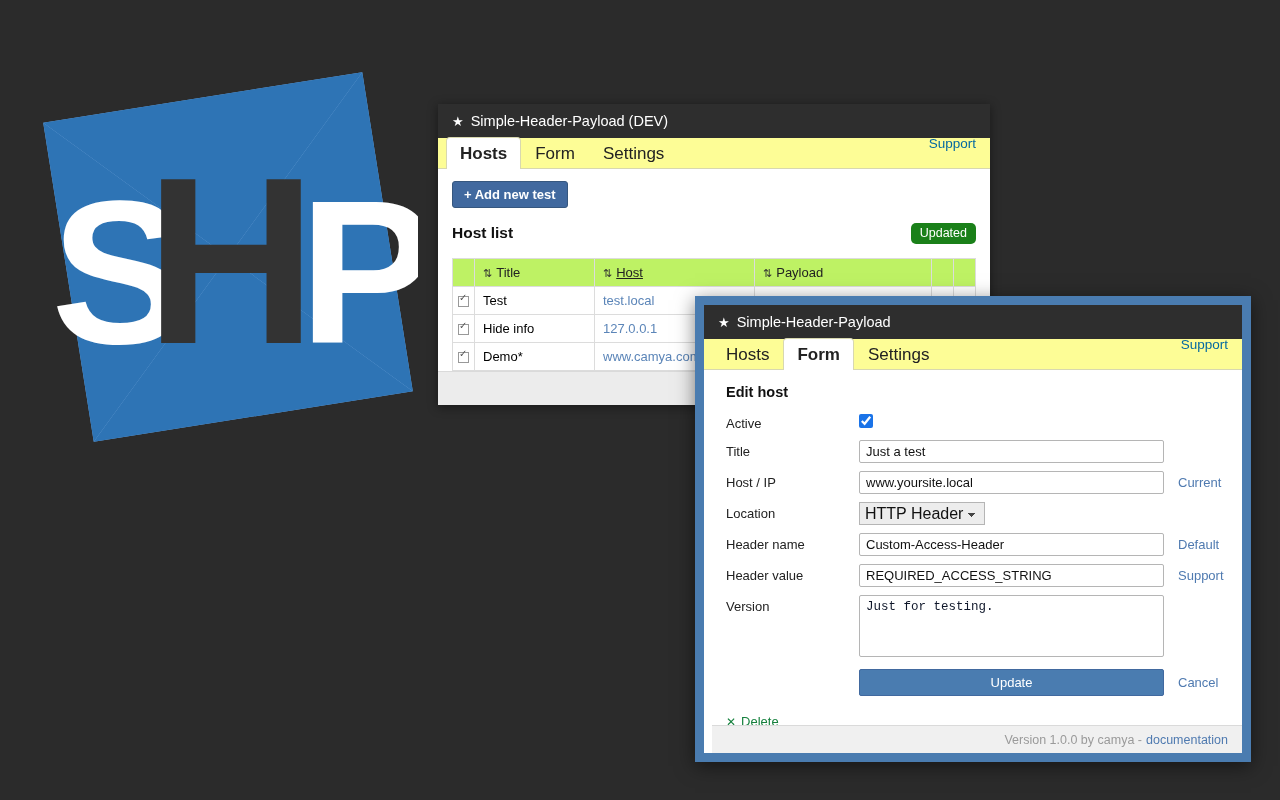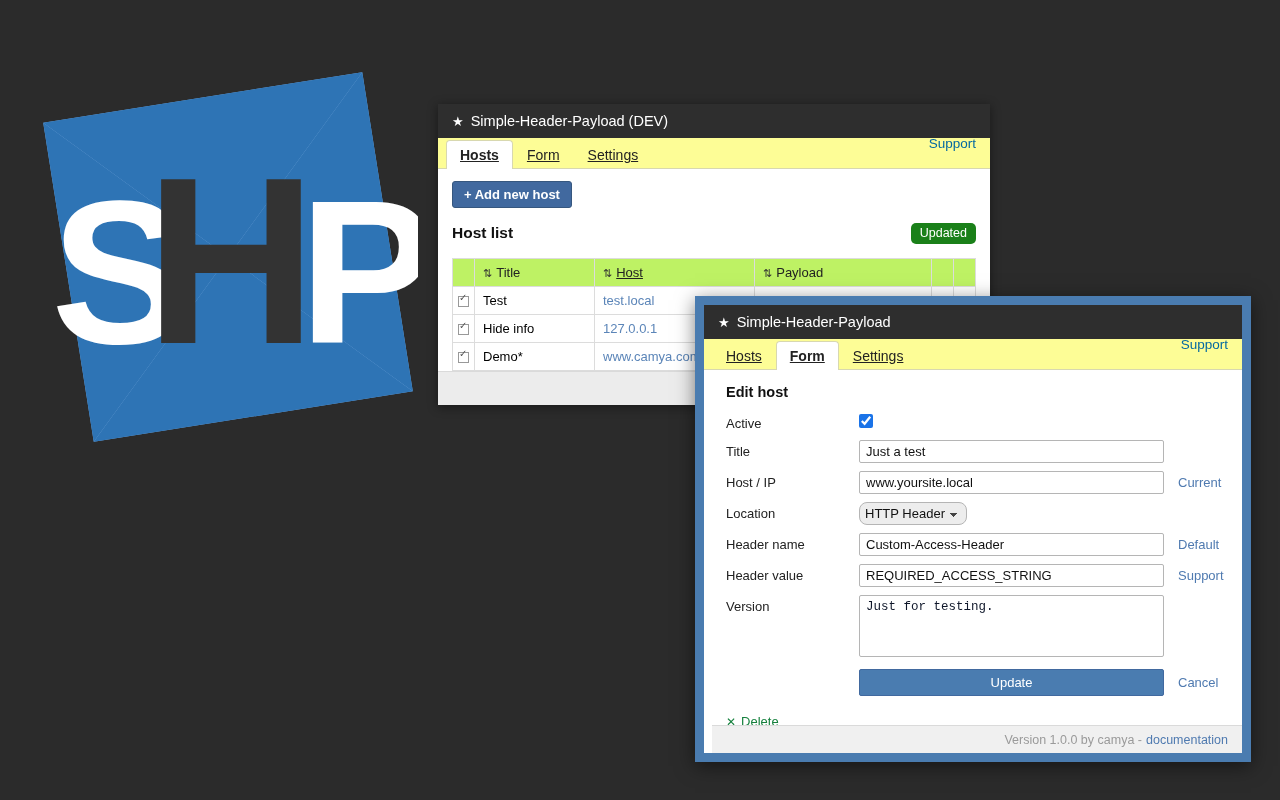--- a/index.html
+++ b/index.html
@@ -23,24 +23,24 @@
     display: flex; align-items: center; gap: 7px;
     white-space: nowrap;
   }
   .star { font-size: 13px; line-height: 1; }
   .tabstrip {
     background: #fdfd96; display: flex; align-items: flex-end;
     padding: 0 0 0 8px; height: 31px; position: relative;
     border-bottom: 1px solid #d8d8b0;
   }
   .tab {
-    font-size: 14px; color: #222; padding: 7px 13px 7px 13px;
+    font-size: 17px; color: #222; padding: 7px 13px 7px 13px;
     line-height: 1; cursor: pointer; white-space: nowrap;
     border: 1px solid transparent; border-bottom: none;
-    border-radius: 4px 4px 0 0; position: relative; top: 1px; text-decoration: underline;
+    border-radius: 4px 4px 0 0; position: relative; top: 1px;
   }
   .tab.active {
     background: #ffffff; font-weight: bold;
     border-color: #d8d8b0; border-bottom-color: #ffffff;
   }
   .support {
     margin-left: auto; font-size: 13.5px; color: #0369a1;
     padding: 7px 14px 17px 0; cursor: pointer; white-space: nowrap; text-align: center;
   }
   .win-body { background: #ffffff; }
@@ -109,23 +109,23 @@
   .frow { display: flex; align-items: center; margin-bottom: 8px; }
   .flabel { width: 133px; font-size: 13px; color: #222; flex: none; }
   .fctl { width: 305px; flex: none; }
   .flink { font-size: 13px; color: #4f7ab0; margin-left: 14px; cursor: pointer; }
   input.tbox {
     width: 100%; font-size: 13px; font-family: "Liberation Sans", sans-serif;
     padding: 4px 6px; border: 1px solid #b5b5b5; background: #fff; color: #111;
     border-radius: 2px; height: 23px;
   }
   select.sel {
-    font-size: 13px; font-family: "Liberation Sans", sans-serif;
+    font-size: 16px; font-family: "Liberation Sans", sans-serif;
     padding: 2px 20px 2px 5px; border: 1px solid #b5b5b5; background: #ededed;
-    color: #111; border-radius: 8px; height: 23px;
+    color: #111; border-radius: 0; height: 23px;
     -webkit-appearance: none; appearance: none;
     background-image: linear-gradient(45deg, transparent 50%, #444 50%), linear-gradient(135deg, #444 50%, transparent 50%);
     background-position: calc(100% - 12px) 10px, calc(100% - 8px) 10px;
     background-size: 4px 4px, 4px 4px; background-repeat: no-repeat;
   }
   input.cbx {
     width: 14px; height: 14px; margin: 0; accent-color: #1a73e8; cursor: pointer;
   }
   textarea.tarea {
     width: 100%; height: 62px; resize: none;
@@ -177,21 +177,21 @@
     </div>
 
     <div class="tabstrip">
       <div class="tab active">Hosts</div>
       <div class="tab">Form</div>
       <div class="tab">Settings</div>
       <div class="support">Support</div>
     </div>
 
     <div class="win-body pad">
-      <div class="btn-blue">+ Add new host</div>
+      <div class="btn-blue">+ Add new test</div>
 
       <div class="hostlist-row">
         <div class="hostlist-title">Host list</div>
         <div class="badge-updated">Updated</div>
       </div>
 
       <table class="hosts">
         <thead>
           <tr>
             <th class="col-chk"></th>

